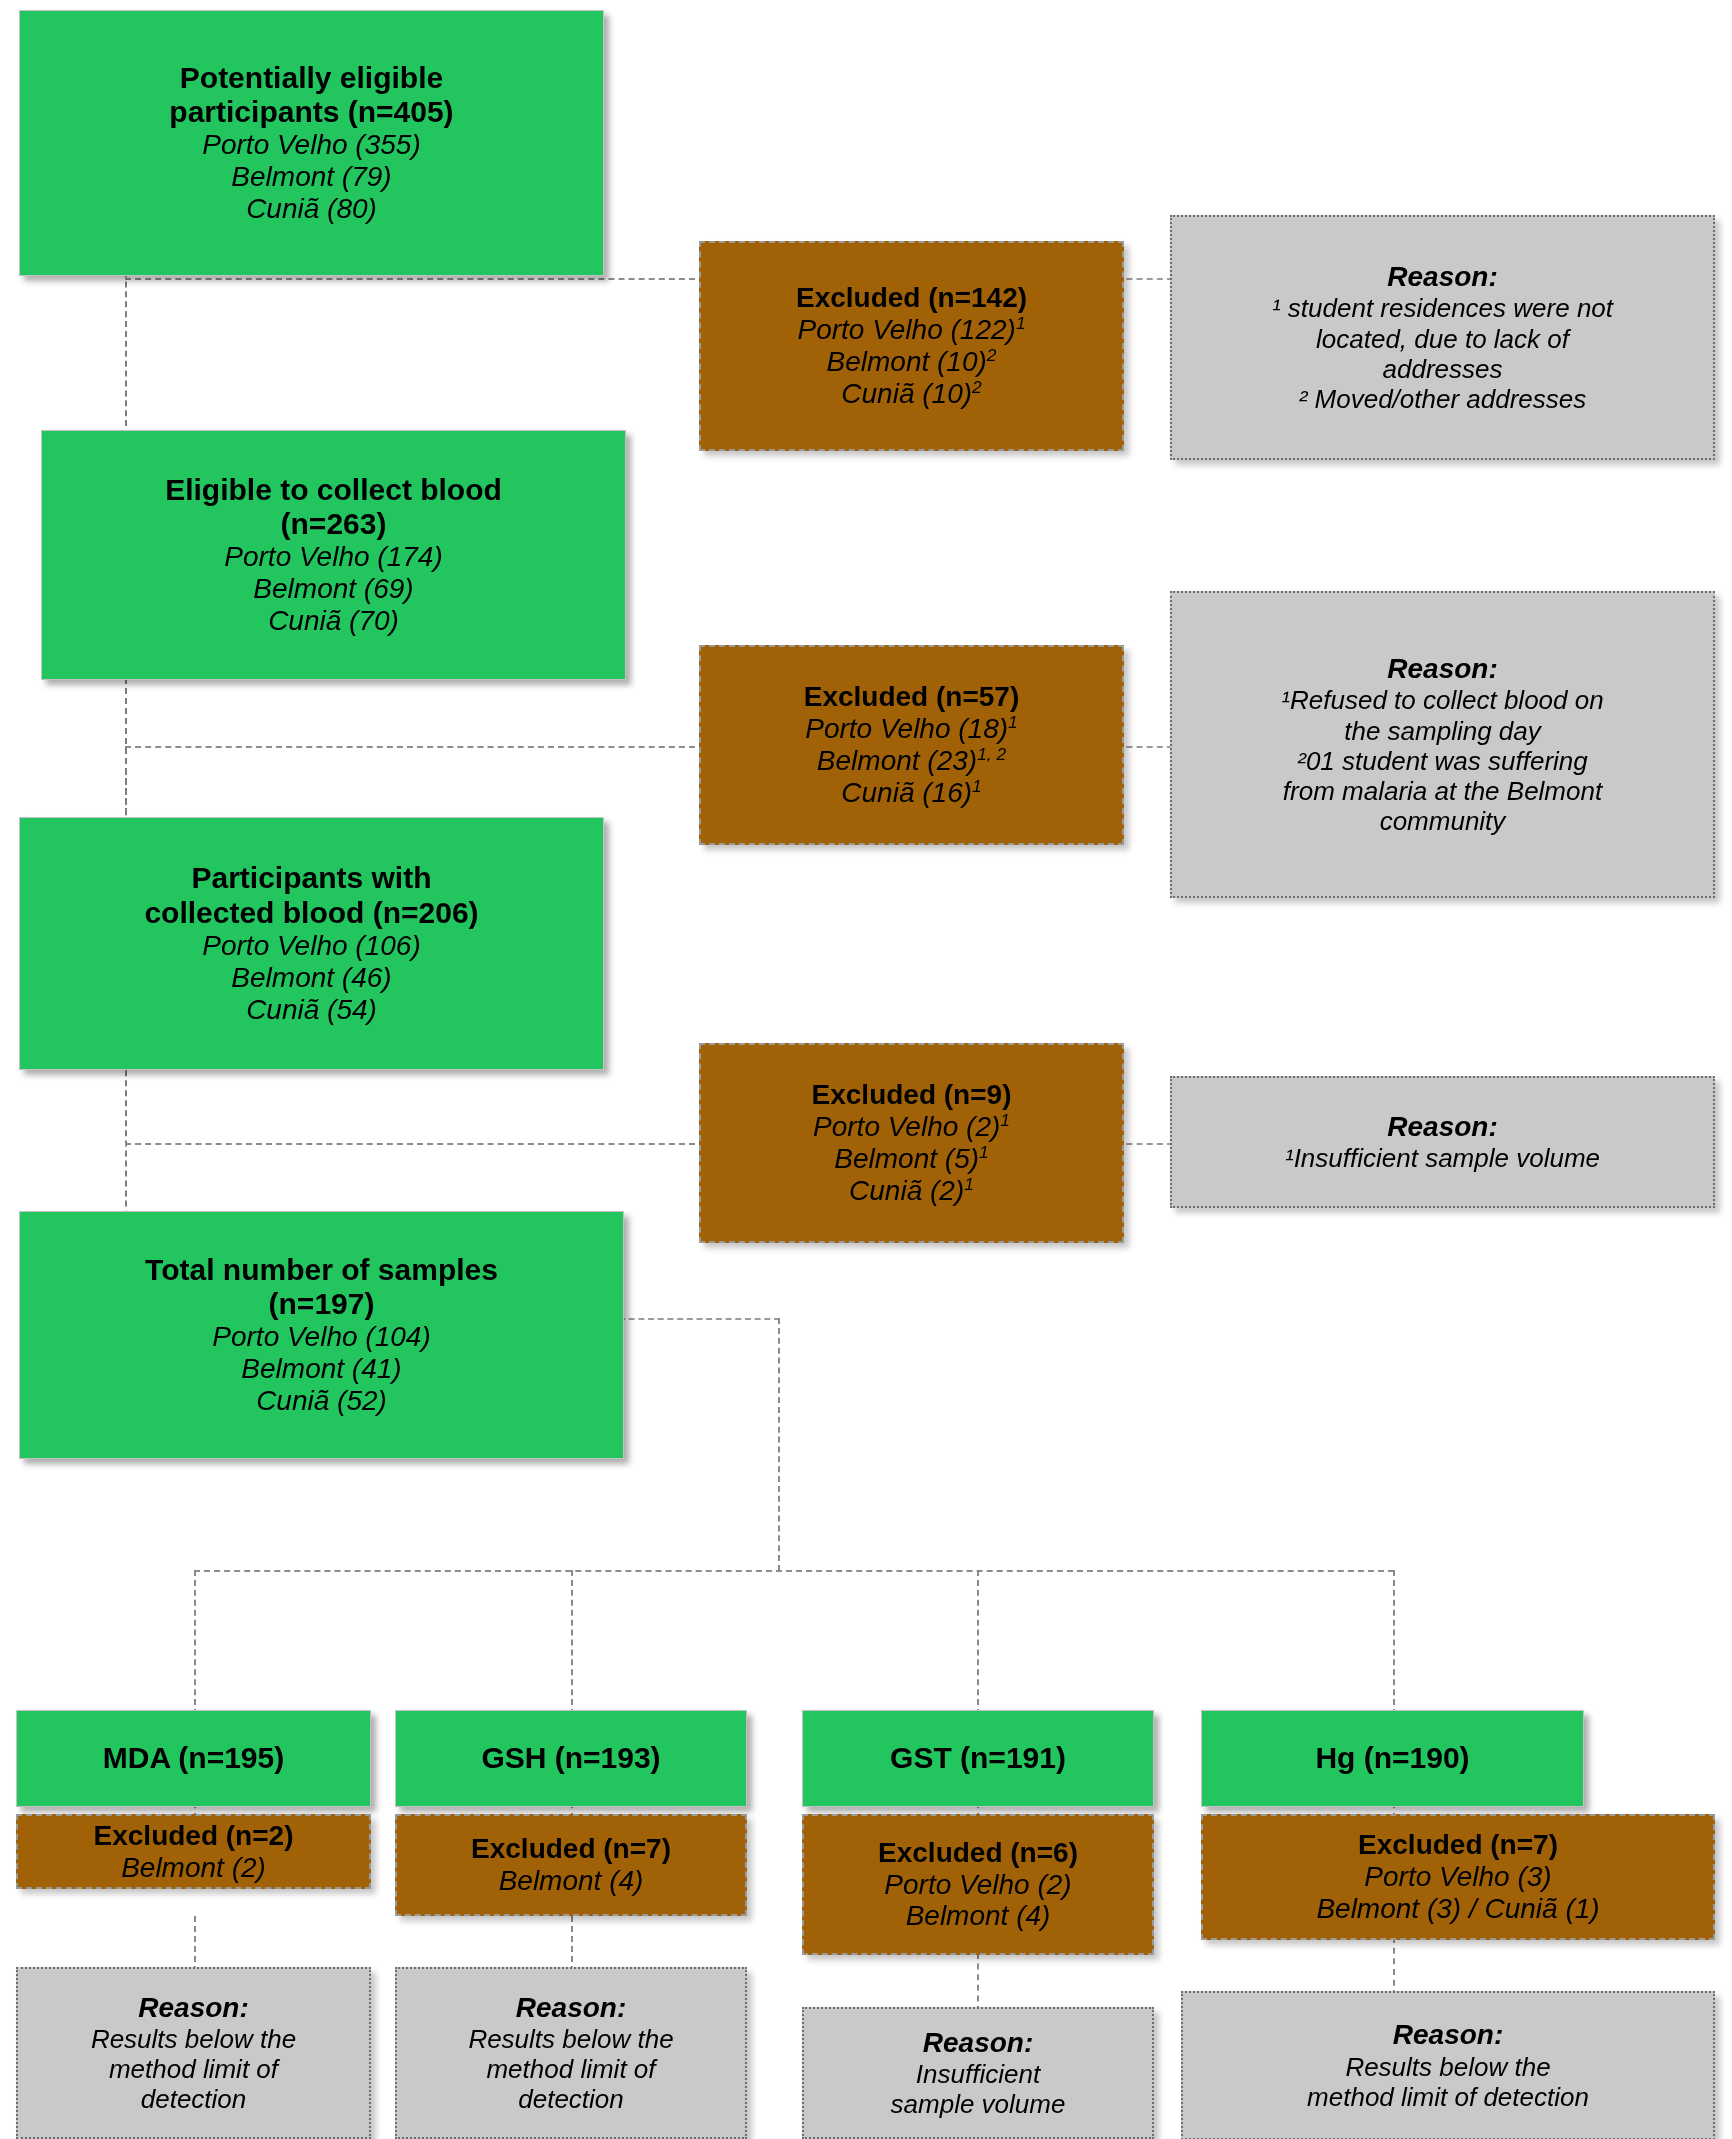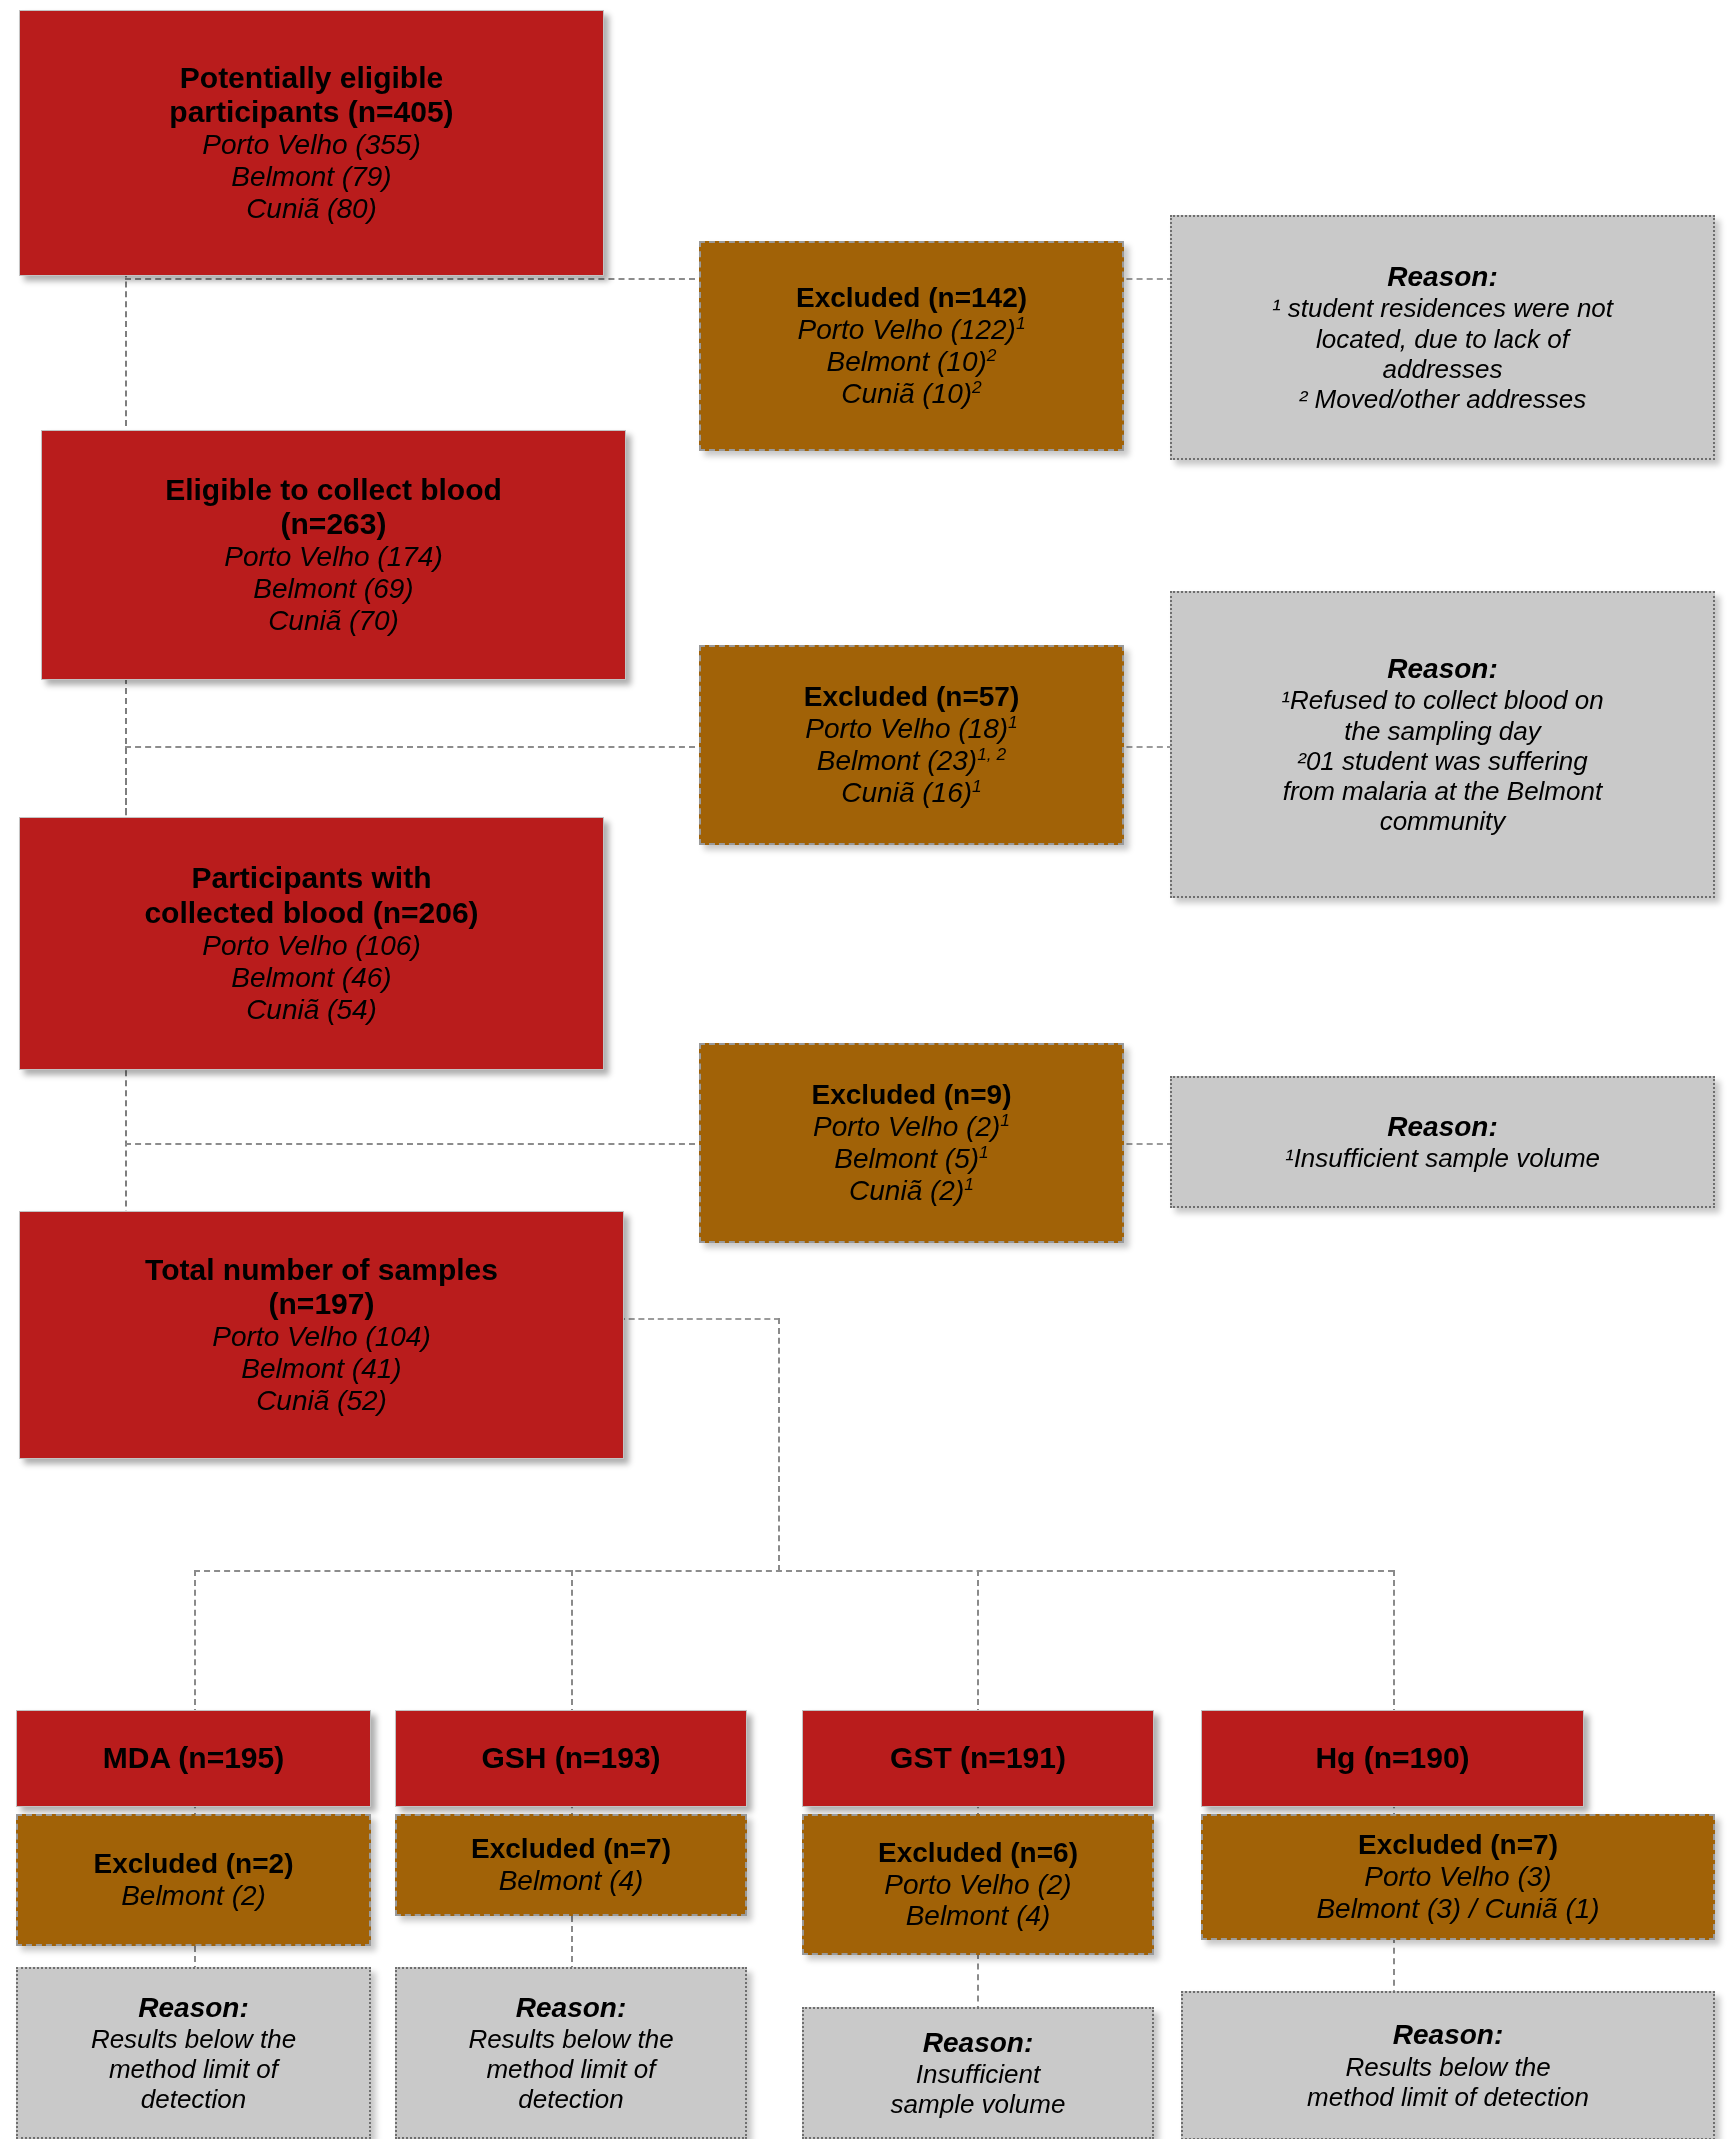--- a/index.html
+++ b/index.html
@@ -25,21 +25,21 @@
     display: flex;
     flex-direction: column;
     align-items: center;
     justify-content: center;
     text-align: center;
     color: #000000;
     z-index: 5;
   }
 
   .box.blue {
-    background: #b91c1c;
+    background: #22c55e;
     border: 1.6px solid #c3c3c3;
     box-shadow: 4.8px 4.8px 6px rgba(0,0,0,0.32);
   }
 
   .box.excluded {
     background: #a16207;
     border: 2.7px dashed #9a9a9a;
     box-shadow: 4.8px 4.8px 6px rgba(0,0,0,0.22);
   }
 
@@ -208,21 +208,21 @@
   </div>
 
   <div class="box reason" style="left:1170px; top:1076px; width:545px; height:132px; padding:0 13px;">
     <span class="rtitle fs-mid">Reason:</span>
     <span class="rline fs-small">¹Insufficient sample volume</span>
   </div>
 
   <div class="box blue" style="left:16px; top:1710px; width:355px; height:97px;">
     <span class="ttl fs-big">MDA (n=195)</span>
   </div>
-  <div class="box excluded" style="left:16px; top:1814px; width:355px; height:132px;">
+  <div class="box excluded" style="left:16px; top:1814px; width:355px; height:75px;">
     <span class="ttl fs-mid">Excluded (n=2)</span>
     <span class="sub fs-mid">Belmont (2)</span>
   </div>
   <div class="box reason" style="left:16px; top:1967px; width:355px; height:172px; padding:0 9.7px;">
     <span class="rtitle fs-mid">Reason:</span>
     <span class="rline fs-small">Results below the</span>
     <span class="rline fs-small">method limit of</span>
     <span class="rline fs-small">detection</span>
   </div>
 

